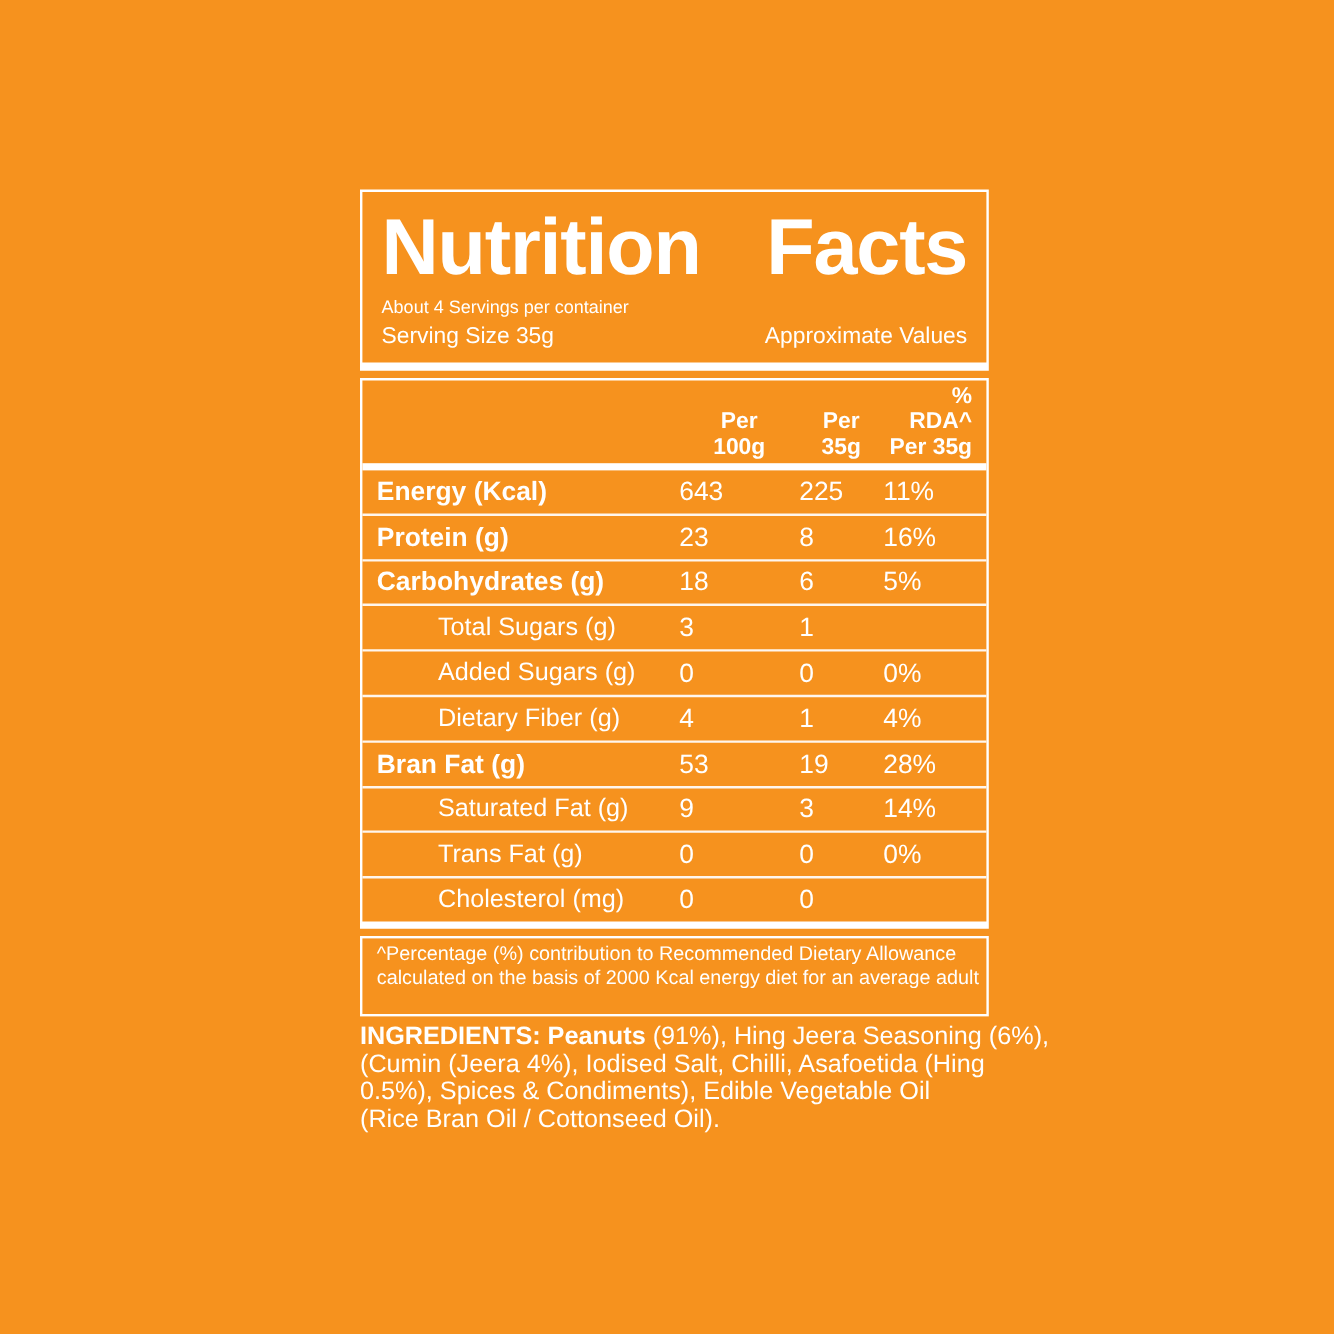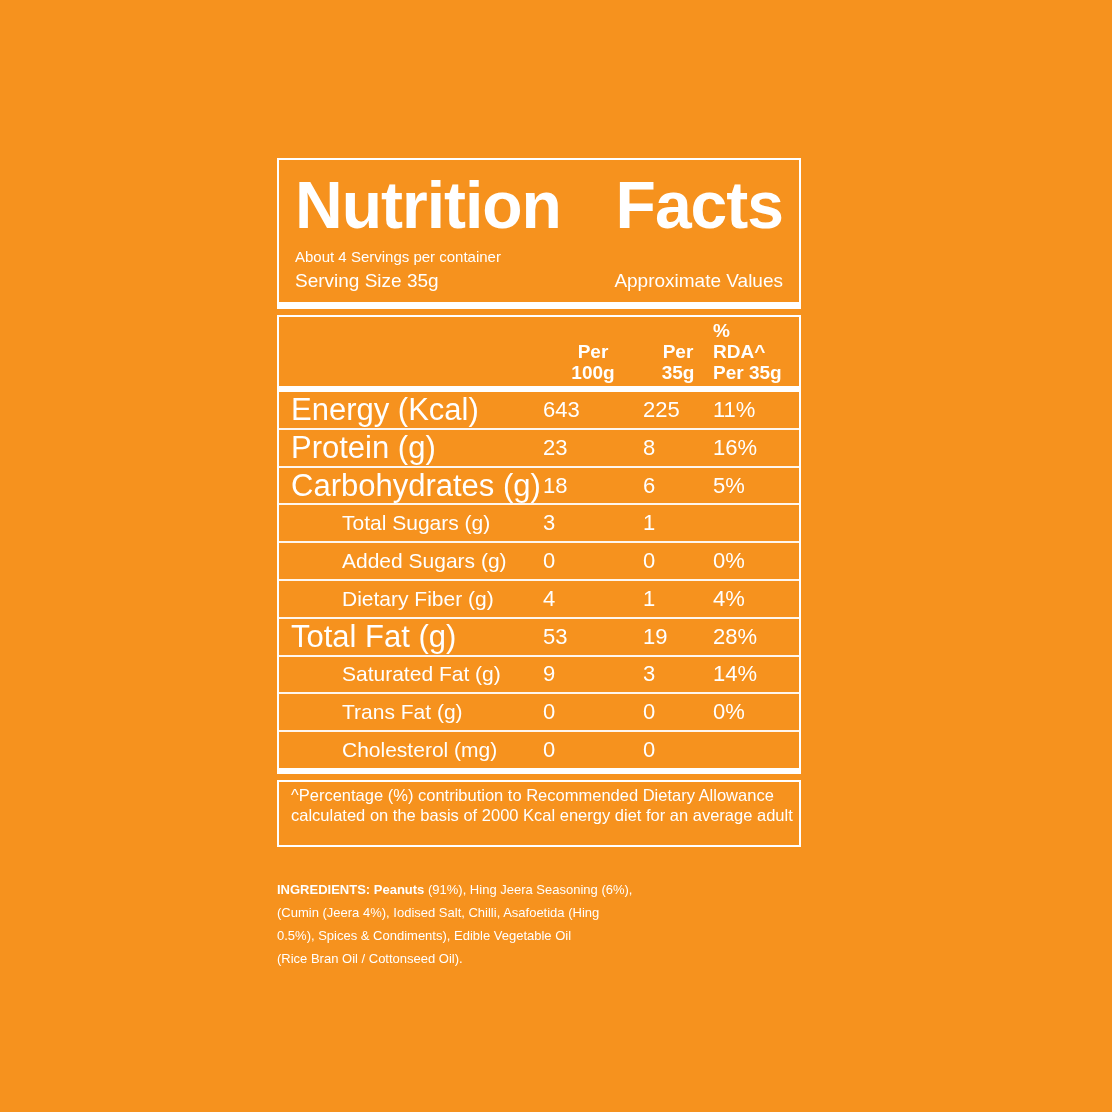--- a/index.html
+++ b/index.html
@@ -4,21 +4,21 @@
 <style>
   html,body{margin:0;padding:0}
   body{
     width:1112px;height:1112px;
     background:#F6921E;
     font-family:"Liberation Sans",sans-serif;
     color:#FFFFFF;
     position:relative;
     overflow:hidden;
   }
-  .label-wrap{position:absolute;left:277px;top:158px;width:600px}
+  .label-wrap{position:absolute;left:300px;top:158px;width:600px}
   .panel{width:524px;box-sizing:border-box;background:transparent}
 
   
   .box-header{
     border:2px solid #FFFFFF;border-bottom-width:7px;
     padding:9px 14px 9px;margin-bottom:6px;
   }
   .title-row{
     display:flex;justify-content:space-between;align-items:baseline;
     font-weight:bold;font-size:66px;line-height:52px;letter-spacing:-1px;
@@ -35,38 +35,38 @@
   .grid-row{
     display:grid;grid-template-columns:1fr 100px 70px 74px;
     align-items:center;padding:0 12px;
   }
   .colhead{
     padding:3px 12px;border-bottom:6px solid #FFFFFF;
     font-weight:bold;font-size:19px;line-height:21px;
     align-items:end;
   }
   .colhead .c{text-align:center}
-  .colhead .c3{}
+  .colhead .c3{text-align:right}
   .row{height:35.8px}
   .row + .row{border-top:2px solid rgba(255,255,255,0.92)}
-  .row .rlabel{font-size:31px;font-weight:normal;white-space:nowrap}
+  .row .rlabel{font-size:22px;font-weight:bold;white-space:nowrap}
   .row.sub .rlabel{font-size:21px;font-weight:normal;padding-left:51px}
   .row .v{font-size:22px}
   .row .v3{text-align:left;font-size:22px}
 
   
   .box-footnote{
     border:2px solid #FFFFFF;
     padding:3px 12px 20px;
     font-size:16.5px;line-height:20px;
   }
   .box-footnote div{white-space:nowrap}
 
   
-  .ingredients{margin-top:31px;font-size:13px;line-height:23px}
+  .ingredients{margin-top:5px;font-size:21px;line-height:23px}
   .ingredients div{white-space:nowrap}
   .ingredients b{font-weight:bold}
 </style>
 </head>
 <body>
 
 <div class="label-wrap">
 
   <div class="panel box-header">
     <div class="title-row">
@@ -127,21 +127,21 @@
       <div class="v">0</div>
       <div class="v3">0%</div>
     </div>
     <div class="grid-row row sub">
       <div class="rlabel">Dietary Fiber (g)</div>
       <div class="v">4</div>
       <div class="v">1</div>
       <div class="v3">4%</div>
     </div>
     <div class="grid-row row bold">
-      <div class="rlabel">Total Fat (g)</div>
+      <div class="rlabel">Bran Fat (g)</div>
       <div class="v">53</div>
       <div class="v">19</div>
       <div class="v3">28%</div>
     </div>
     <div class="grid-row row sub">
       <div class="rlabel">Saturated Fat (g)</div>
       <div class="v">9</div>
       <div class="v">3</div>
       <div class="v3">14%</div>
     </div>

